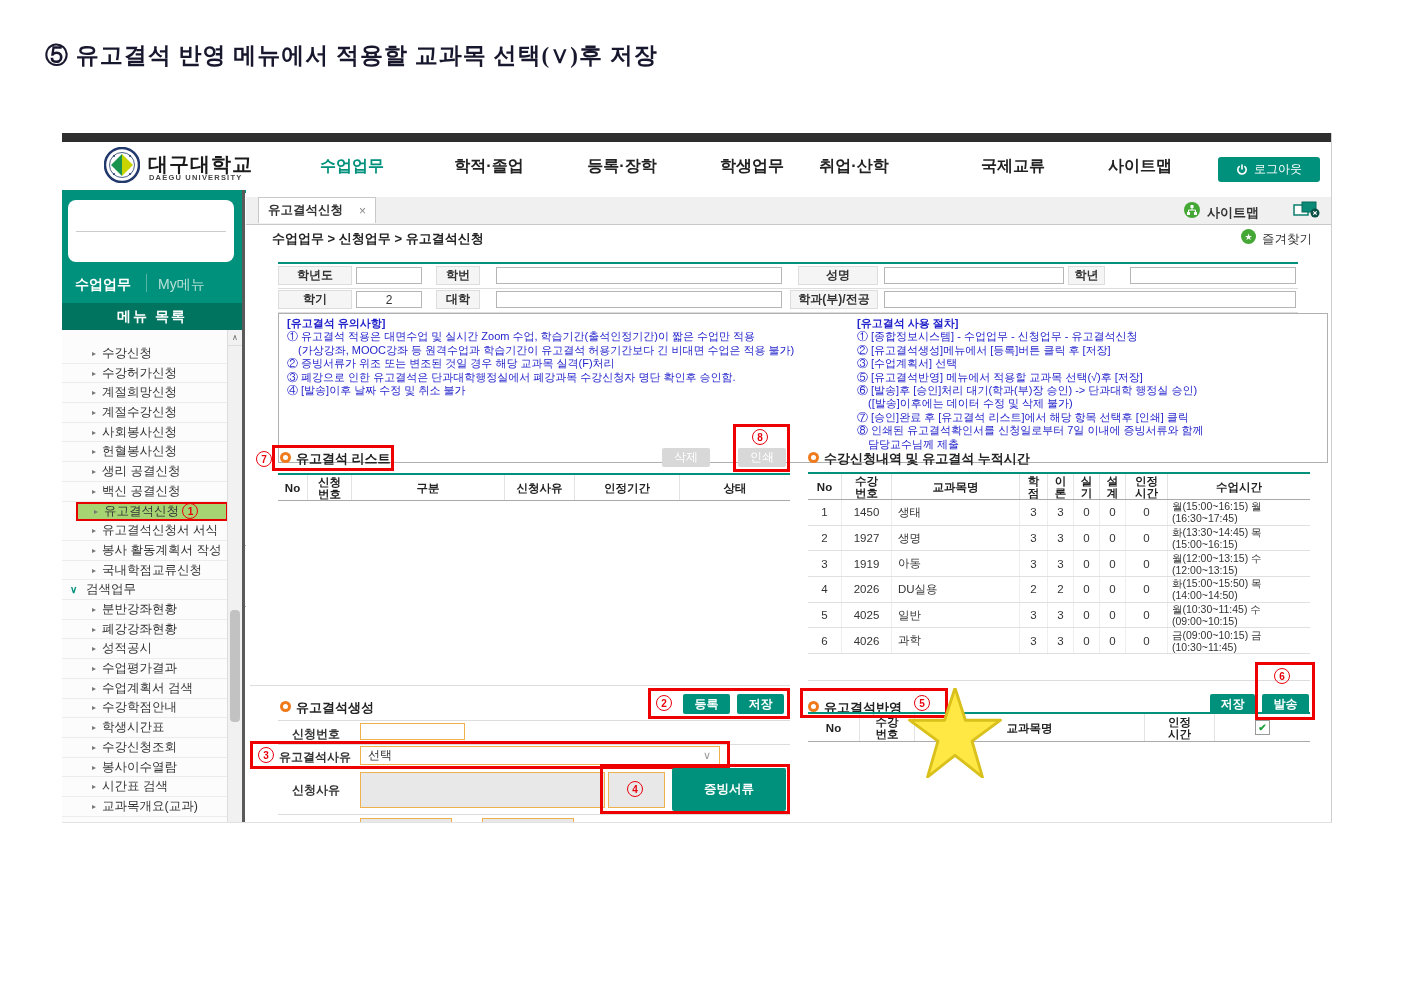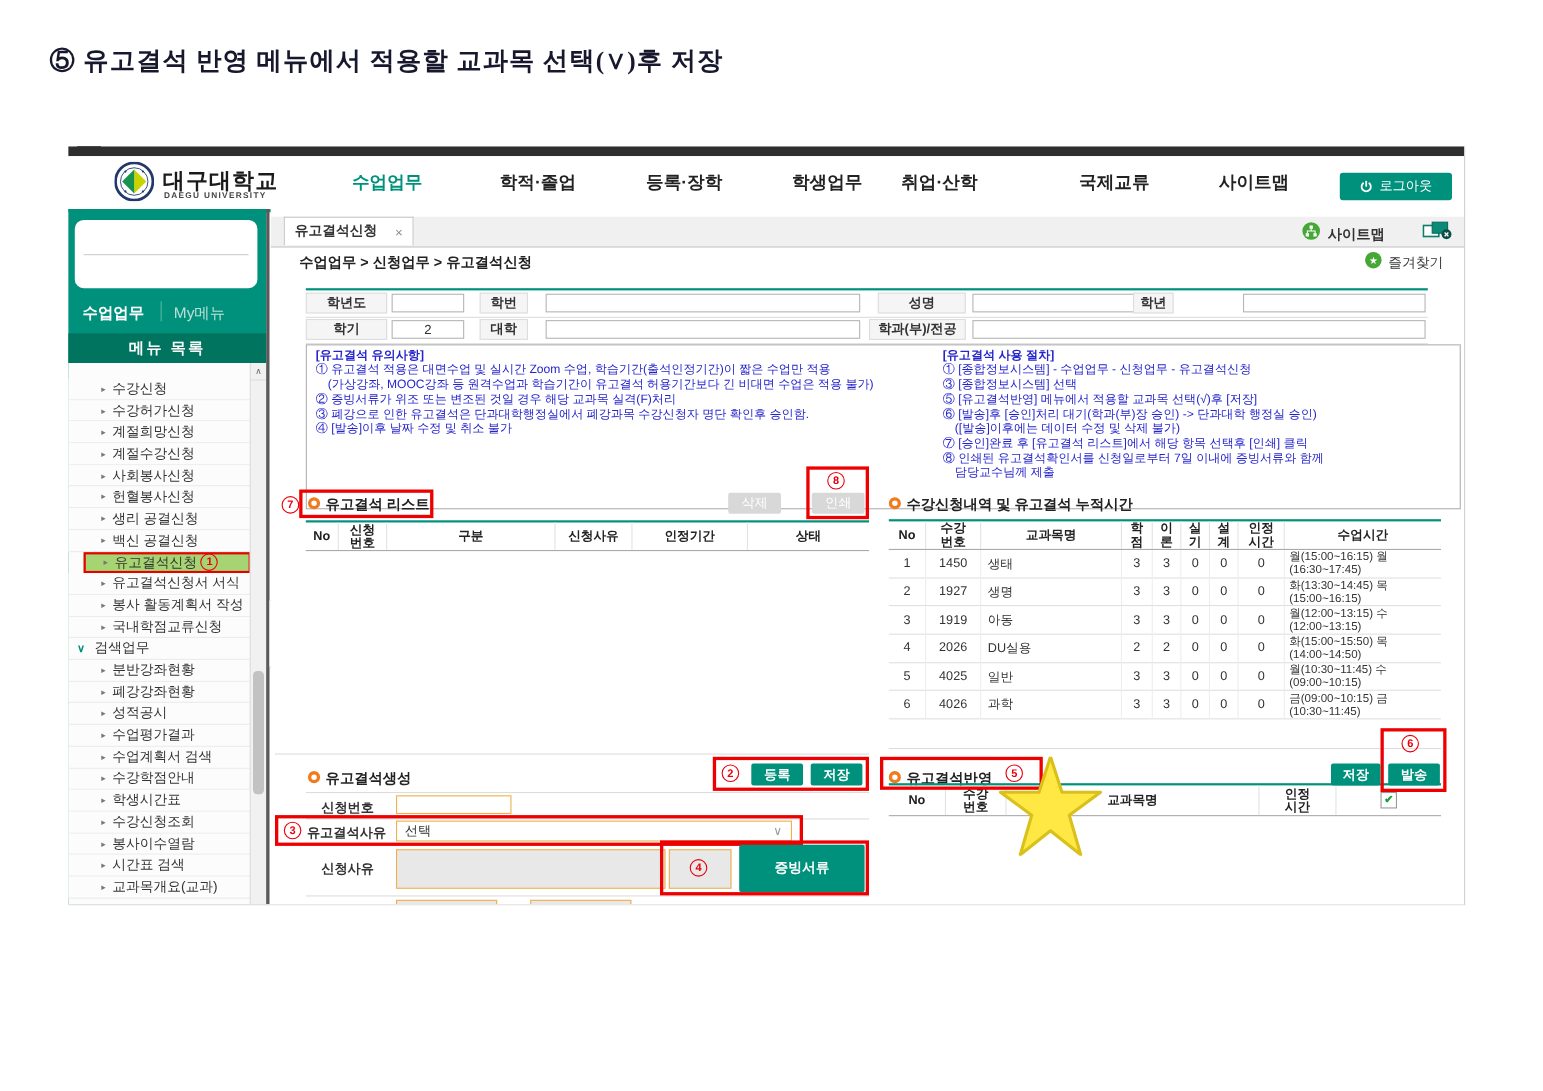--- a/index.html
+++ b/index.html
@@ -309,21 +309,21 @@
     <span class="fav-t">즐겨찾기</span>
 
     <div class="sform">
       <div class="frow" style="top:0">
         <span class="flbl" style="left:0;width:74px">학년도</span>
         <input class="finp" style="left: 78px; width: 66px;">
         <span class="flbl" style="left:158px;width:44px">학번</span>
         <input class="finp" style="left: 218px; width: 286px;">
         <span class="flbl" style="left:520px;width:80px">성명</span>
         <input class="finp" style="left: 606px; width: 180px;">
-        <span class="flbl" style="left:752px;width:37px">학년</span>
+        <span class="flbl" style="left:790px;width:37px">학년</span>
         <input class="finp" style="left: 852px; width: 166px;">
       </div>
       <div class="frow" style="top:24px">
         <span class="flbl" style="left:0;width:74px">학기</span>
         <input class="finp" style="left: 78px; width: 66px;" value="2">
         <span class="flbl" style="left:158px;width:44px">대학</span>
         <input class="finp" style="left: 218px; width: 286px;">
         <span class="flbl" style="left:512px;width:88px">학과(부)/전공</span>
         <input class="finp" style="left: 606px; width: 412px;">
       </div>
@@ -334,21 +334,22 @@
         <div class="ttl">[유고결석 유의사항]</div>
         <div>① 유고결석 적용은 대면수업 및 실시간 Zoom 수업, 학습기간(출석인정기간)이 짧은 수업만 적용</div>
         <div class="cont">(가상강좌, MOOC강좌 등 원격수업과 학습기간이 유고결석 허용기간보다 긴 비대면 수업은 적용 불가)</div>
         <div>② 증빙서류가 위조 또는 변조된 것일 경우 해당 교과목 실격(F)처리</div>
         <div>③ 폐강으로 인한 유고결석은 단과대학행정실에서 폐강과목 수강신청자 명단 확인후 승인함.</div>
         <div>④ [발송]이후 날짜 수정 및 취소 불가</div>
       </div>
       <div class="ncol" style="left:578px;width:465px">
         <div class="ttl">[유고결석 사용 절차]</div>
         <div>① [종합정보시스템] - 수업업무 - 신청업무 - 유고결석신청</div>
-        <div>③ [종합정보시스템] 선택</div>
+        <div>② [유고결석생성]메뉴에서 [등록]버튼 클릭 후 [저장]</div>
+        <div>③ [수업계획서] 선택</div>
         <div>⑤ [유고결석반영] 메뉴에서 적용할 교과목 선택(√)후 [저장]</div>
         <div>⑥ [발송]후 [승인]처리 대기(학과(부)장 승인) -&gt; 단과대학 행정실 승인)</div>
         <div class="cont">([발송]이후에는 데이터 수정 및 삭제 불가)</div>
         <div>⑦ [승인]완료 후 [유고결석 리스트]에서 해당 항목 선택후 [인쇄] 클릭</div>
         <div>⑧ 인쇄된 유고결석확인서를 신청일로부터 7일 이내에 증빙서류와 함께</div>
         <div class="cont">담당교수님께 제출</div>
       </div>
     </div>
 
     <span class="ann" style="left:10px;top:261px">7</span>

